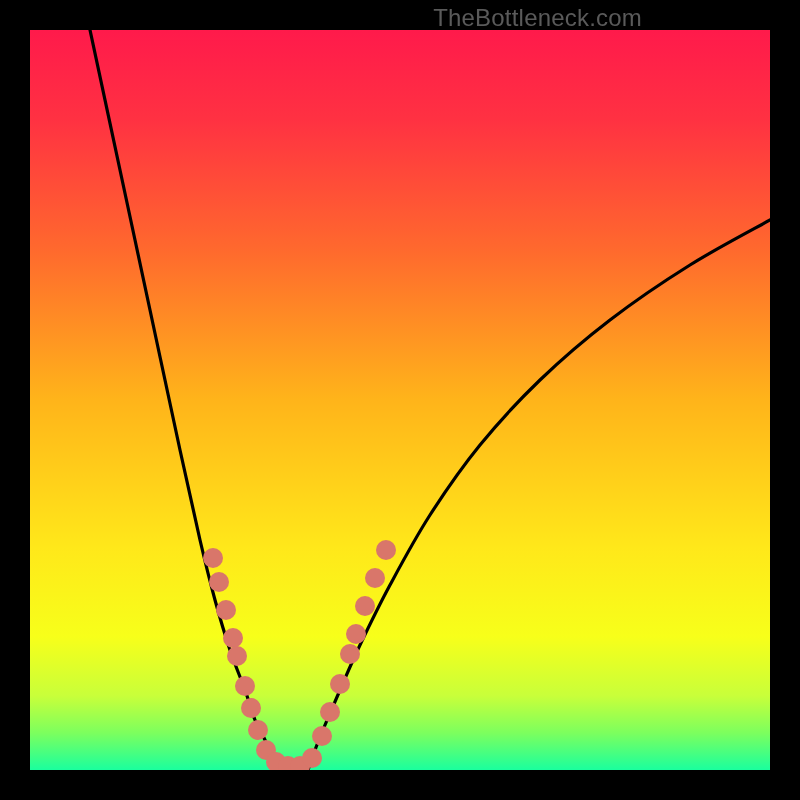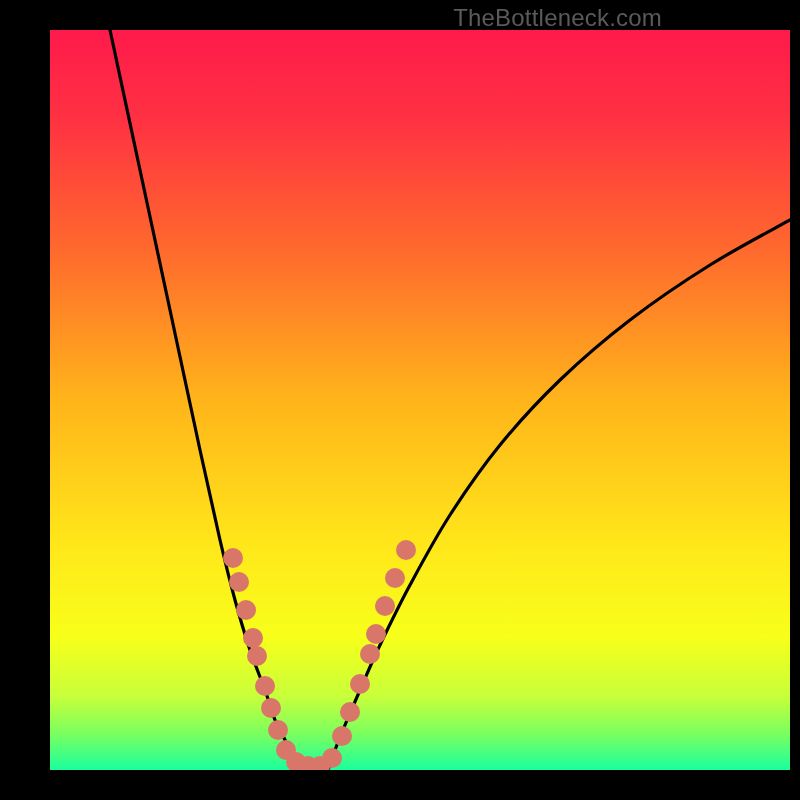--- a/index.html
+++ b/index.html
@@ -9,21 +9,20 @@
     height: 800px;
     overflow: hidden;
     background: #000;
     font-family: Arial, Helvetica, sans-serif;
   }
   .outer {
     width: 652px;
     height: 800px;
     background: #000;
     position: relative;
-    margin-left: 20px;
   }
   .watermark {
     position: absolute;
     top: 4px;
     right: 10px;
     color: #5a5a5a;
     font-size: 24px;
     font-weight: 400;
     letter-spacing: 0.2px;
     z-index: 20;

